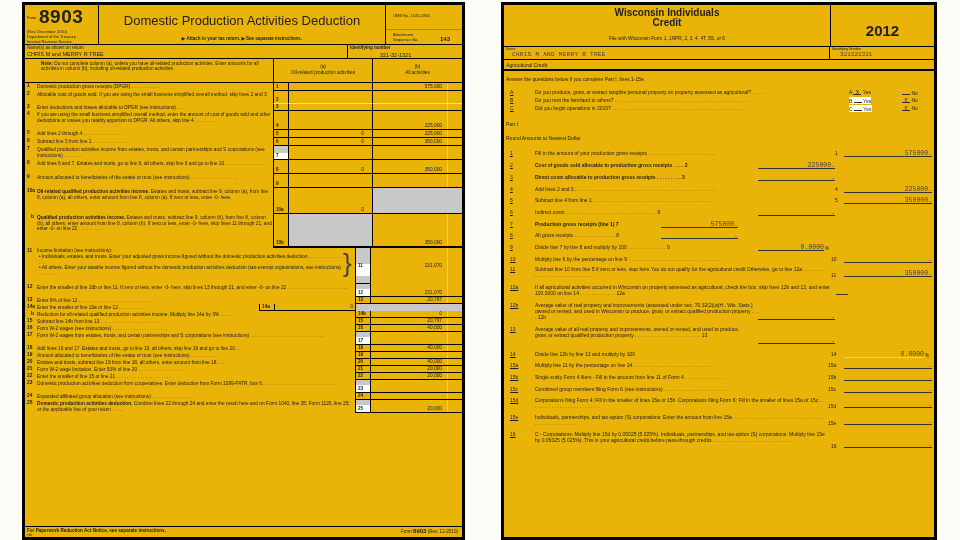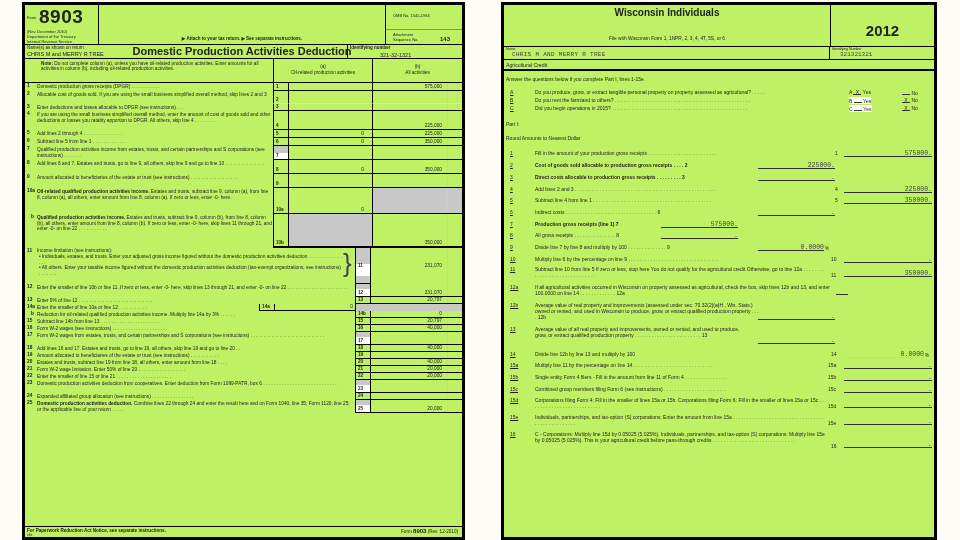--- a/index.html
+++ b/index.html
@@ -1,28 +1,28 @@
 <!DOCTYPE html>
 <html><head>
 <meta charset="utf-8">
 <style>
   * { box-sizing: border-box; margin: 0; padding: 0; }
   html, body { width: 960px; height: 540px; overflow: hidden; background: #fdfcf6; font-family: "Liberation Sans", sans-serif; color: #222; }
-  .page { position: absolute; background: #bef264; border: 3px solid #000; overflow: hidden; }
+  .page { position: absolute; background: #eab308; border: 3px solid #000; overflow: hidden; }
   #left { left: 22px; top: 2px; width: 443px; height: 538px; }
   #right { left: 501px; top: 2px; width: 436px; height: 538px; }
 
   
   .hdr { display: flex; height: 40px; border-bottom: 1px solid #000; }
   .hdr .formno { width: 74px; border-right: 1px solid #000; padding: 1px 2px; position: relative; }
   .hdr .formno .lbl { font-size: 4px; position: absolute; left: 2px; top: 10px; }
   .hdr .formno .num { font-size: 19px; font-weight: bold; position: absolute; left: 14px; top: 1px; letter-spacing: 0.5px; }
   .hdr .formno .rev { font-size: 4px; position: absolute; left: 2px; top: 24px; line-height: 5px; }
   .hdr .title { flex: 1; text-align: center; position: relative; }
-  .hdr .title .t { font-size: 11px; font-weight: bold; position: absolute; top: 8px; left: 0; right: 0; margin-top: 32px; }
+  .hdr .title .t { font-size: 13px; font-weight: normal; position: absolute; top: 8px; left: 0; right: 0; }
   .hdr .title .s { font-size: 4.5px; font-weight: bold; position: absolute; top: 31px; left: 0; right: 0; }
   .hdr .omb { width: 77px; border-left: 1px solid #000; position: relative; }
   .hdr .omb .o { font-size: 4px; position: absolute; top: 8px; left: 7px; }
   .hdr .omb .line { position: absolute; top: 24px; left: 0; right: 0; border-top: 1px solid #888; }
   .hdr .omb .a { font-size: 4px; position: absolute; top: 27px; left: 7px; line-height: 5px; }
   .hdr .omb .seq { font-size: 6px; font-weight: bold; position: absolute; top: 31px; left: 54px; }
   .namerow { display: flex; height: 14px; border-bottom: 1px solid #000; }
   .namerow .n { flex: 1; position: relative; font-size: 4.5px; }
   .namerow .n .v { position: absolute; top: 6px; left: 2px; font-size: 5.5px; }
   .namerow .n .l { position: absolute; top: 0px; left: 2px; }
@@ -352,20 +352,21 @@
     <span class="l2">efile</span>
     <span class="r"><span>Form</span> <b>8903</b> <span>(Rev. 12-2010)</span></span>
   </div>
 </div>
 
 <div class="page" id="right">
   <div class="rh">
     <div class="mid">
       <div class="t">
         <div>Wisconsin Individuals</div>
+        <div>Credit</div>
       </div>
       <div class="s">File with Wisconsin Form 1, 1NPR, 2, 3, 4, 4T, 5S, or 6</div>
     </div>
     <div class="yr">2012</div>
   </div>
 
   <div class="rname">
     <div class="n">
       <span class="l">Name</span>
       <span class="v">CHRIS M AND MERRY R TREE</span>

